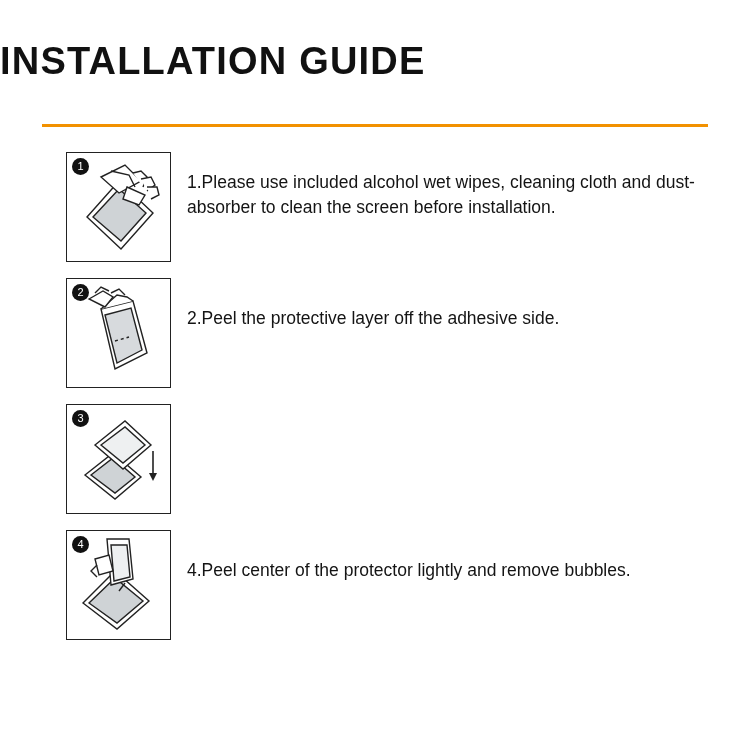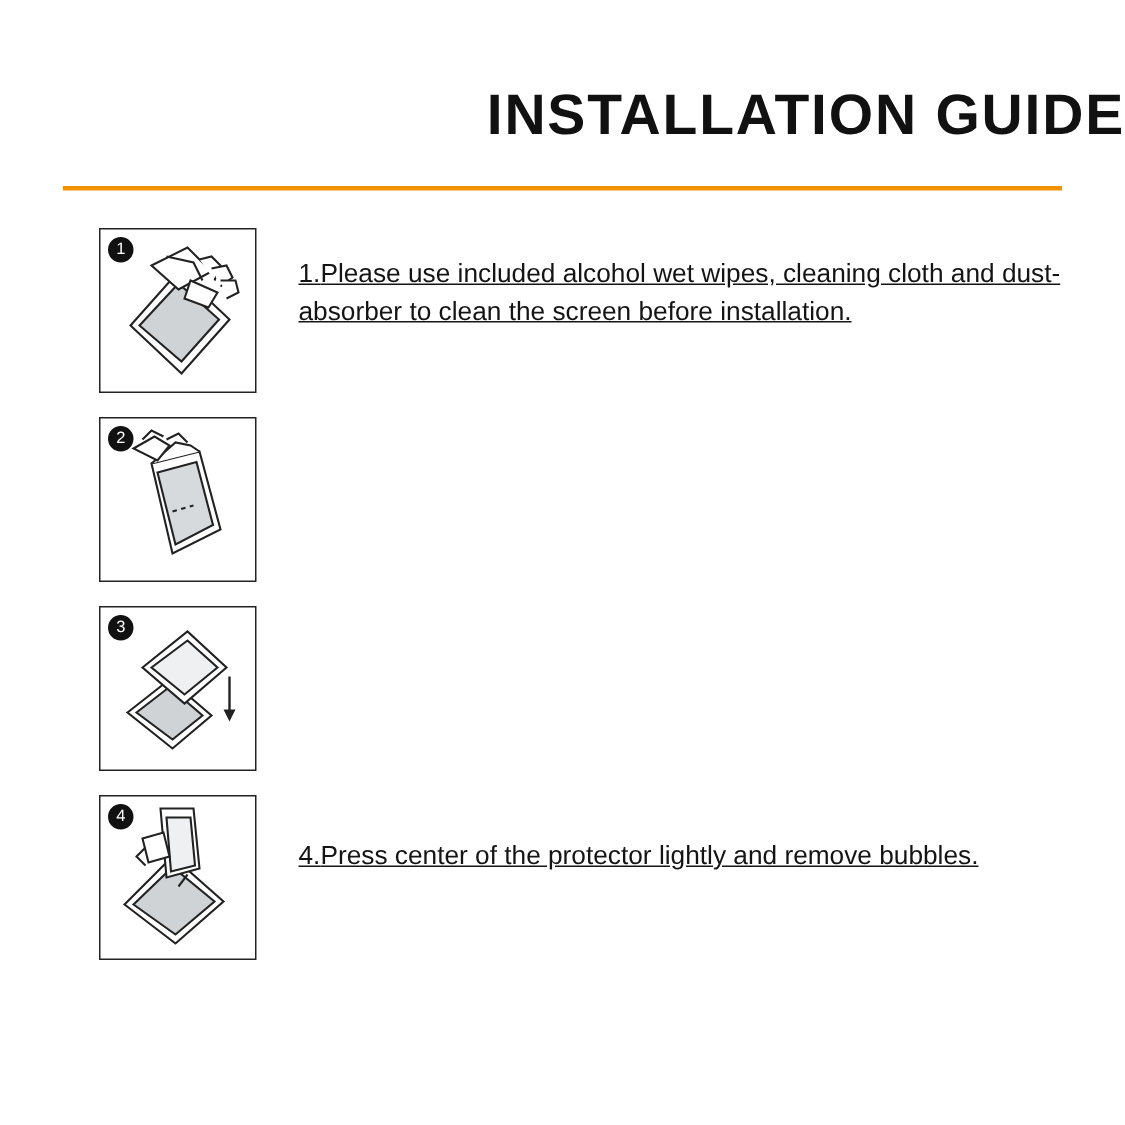--- a/index.html
+++ b/index.html
@@ -15,24 +15,24 @@
     overflow: hidden;
   }
   .page {
     position: relative;
     width: 750px;
     height: 750px;
     box-sizing: border-box;
   }
   .title {
     position: absolute;
-    top: 56px;
+    top: 40px;
     left: 0;
     width: 750px;
-    text-align: right;
+    text-align: left;
     font-size: 38px;
     font-weight: bold;
     letter-spacing: 1.2px;
     color: #111111;
   }
   .title-rule {
     position: absolute;
     top: 124px;
     left: 42px;
     width: 666px;
@@ -75,28 +75,27 @@
     line-height: 17px;
     text-align: center;
     font-family: "Liberation Sans", sans-serif;
     z-index: 4;
   }
   .thumb svg {
     position: absolute;
     inset: 0;
   }
   .step-text {
-    margin-left: 28px;
+    margin-left: 16px;
     margin-right: 40px;
     font-size: 17.5px;
     line-height: 1.45;
     color: #141414;
     padding-top: 18px;
     flex: 1 1 auto;
-    text-decoration: underline;
   }
   .step-text .num {
     display: inline;
   }
   .step-2 .step-text { padding-top: 28px; }
   .step-3 .step-text { padding-top: 28px; }
   .step-4 .step-text { padding-top: 28px; }
 </style>
 </head>
 <body>
@@ -139,20 +138,23 @@
             <path d="M38 36 L64 29 L75 71 L50 84 Z" fill="#d7dadd" stroke="none"></path>
             <path d="M38 36 L64 29 L75 71 L50 84 Z"></path>
             <path d="M34 30 L50 16 L60 18 L66 22" fill="#ffffff"></path>
             <path d="M22 20 L36 12 L46 18 L38 28 Z" fill="#ffffff"></path>
             <path d="M28 14 L34 8 L42 12"></path>
             <path d="M44 14 L52 10 L58 16"></path>
             <path d="M48 62 L62 58" stroke-dasharray="3 3"></path>
           </g>
         </svg>
       </div>
+      <div class="step-text">
+        <span class="num">2.</span><span>Peel the protective layer off the adhesive side.</span>
+      </div>
     </div>
 
     <div class="step step-3">
       <div class="thumb">
         <div class="badge">3</div>
         <svg viewBox="0 0 105 110" width="105" height="110">
           <g fill="none" stroke="#222" stroke-width="1.4">
             <path d="M18 70 L46 48 L74 72 L48 94 Z" fill="#ffffff"></path>
             <path d="M24 70 L46 53 L68 72 L48 88 Z" fill="#cfd3d6" stroke="none"></path>
             <path d="M24 70 L46 53 L68 72 L48 88 Z"></path>
@@ -177,18 +179,18 @@
             <path d="M40 8 L62 8 L66 48 L44 54 Z" fill="#ffffff"></path>
             <path d="M44 14 L60 14 L63 46 L47 50 Z" fill="#eef0f1" stroke="none"></path>
             <path d="M44 14 L60 14 L63 46 L47 50 Z"></path>
             <path d="M28 28 L42 24 L46 40 L32 44 Z" fill="#ffffff"></path>
             <path d="M30 34 L24 40 L30 46"></path>
             <path d="M58 52 L52 60"></path>
           </g>
         </svg>
       </div>
       <div class="step-text">
-        <span class="num">4.</span><span>Press center of the protector lightly and remove bubbles.</span>
+        <span class="num">4.</span><span>Peel center of the protector lightly and remove bubbles.</span>
       </div>
     </div>
 
   </div>
 </div>
 
 </body></html>

